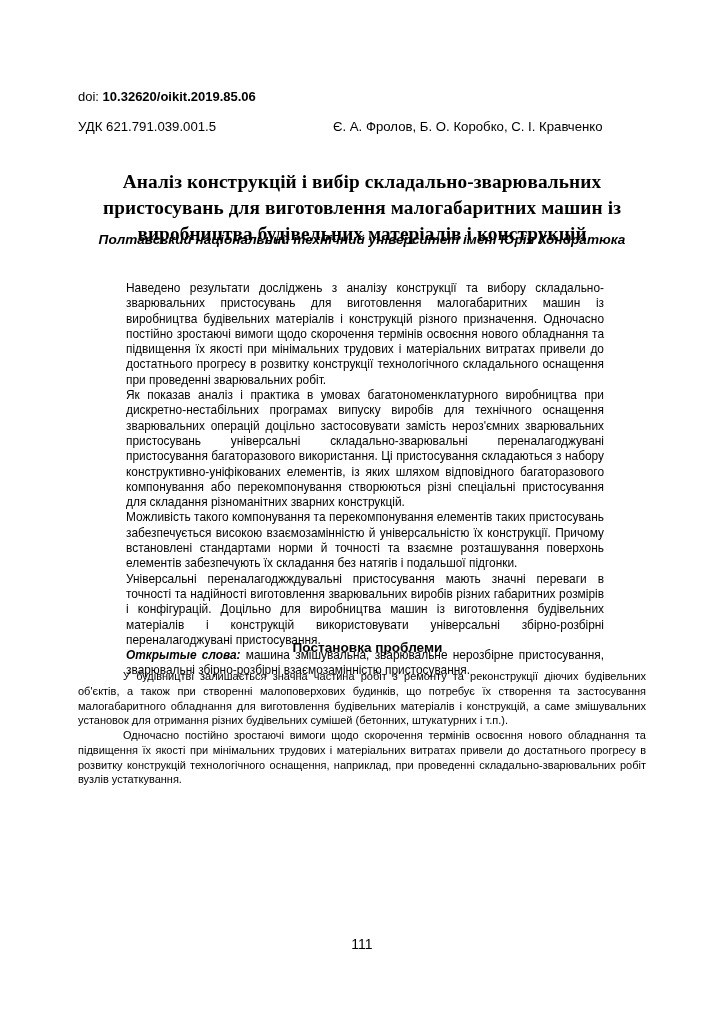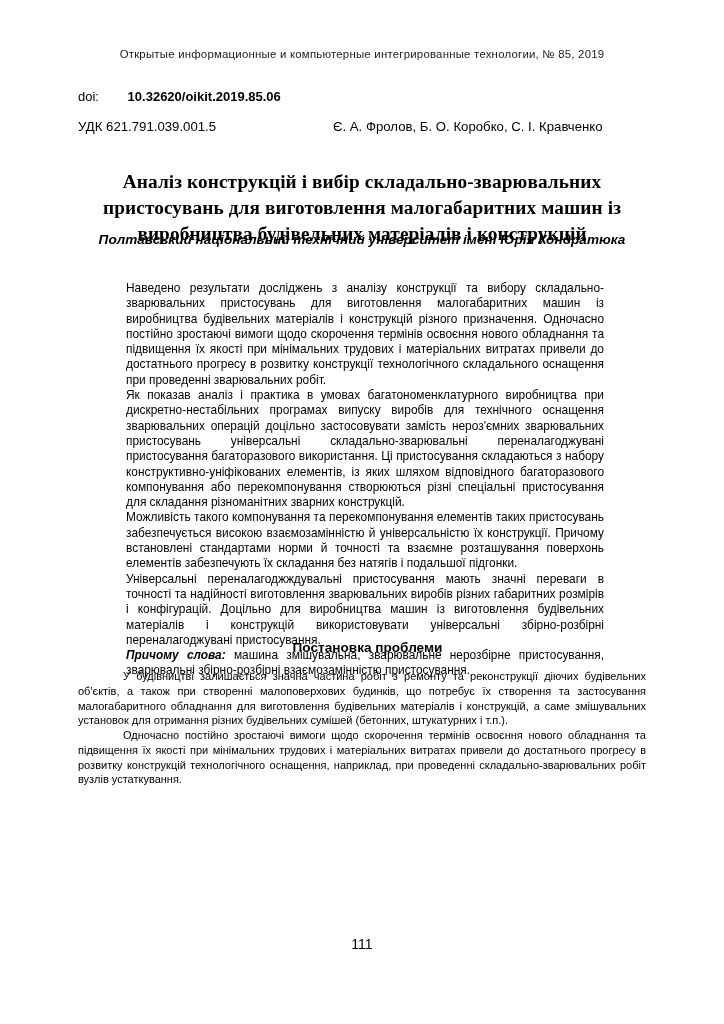--- a/index.html
+++ b/index.html
@@ -36,21 +36,21 @@
 
   
   .doi-line {
     position: absolute;
     top: 89px;
     left: 78px;
     font-size: 13px;
     color: #000;
   }
   .doi-label { font-weight: 400; }
-  .doi-value { font-weight: bold; margin-left: 25px; }
+  .doi-value { font-weight: bold; }
 
   
   .udc-row {
     position: absolute;
     top: 119px;
     left: 78px;
     right: 78px;
     display: flex;
     font-size: 13.2px;
   }
@@ -138,42 +138,41 @@
     right: 0;
     text-align: center;
     font-size: 14px;
   }
 </style>
 </head>
 <body>
 
 <div class="page">
 
-  <div class="running-header">Открытые информационные и компьютерные интегрированные технологии, № 85, 2019</div>
 
   <div class="doi-line">
     <span class="doi-label">doi:</span>
     <span class="doi-value">10.32620/oikit.2019.85.06</span>
   </div>
 
   <div class="udc-row">
     <div class="udc-code">УДК 621.791.039.001.5</div>
     <div class="authors">Є. А. Фролов, Б. О. Коробко, С. І. Кравченко</div>
   </div>
 
   <h1 class="title">Аналіз конструкцій і вибір складально-зварювальних пристосувань для виготовлення малогабаритних машин із виробництва будівельних матеріалів і конструкцій</h1>
 
   <div class="affiliation">Полтавський національний технічний університет імені Юрія Кондратюка</div>
 
   <div class="abstract">
     <p>Наведено результати досліджень з аналізу конструкції та вибору складально-зварювальних пристосувань для виготовлення малогабаритних машин із виробництва будівельних матеріалів і конструкцій різного призначення. Одночасно постійно зростаючі вимоги щодо скорочення термінів освоєння нового обладнання та підвищення їх якості при мінімальних трудових і матеріальних витратах привели до достатнього прогресу в розвитку конструкції технологічного складального оснащення при проведенні зварювальних робіт.</p>
     <p>Як показав аналіз і практика в умовах багатономенклатурного виробництва при дискретно-нестабільних програмах випуску виробів для технічного оснащення зварювальних операцій доцільно застосовувати замість нероз'ємних зварювальних пристосувань універсальні складально-зварювальні переналагоджувані пристосування багаторазового використання. Ці пристосування складаються з набору конструктивно-уніфікованих елементів, із яких шляхом відповідного багаторазового компонування або перекомпонування створюються різні спеціальні пристосування для складання різноманітних зварних конструкцій.</p>
     <p>Можливість такого компонування та перекомпонування елементів таких пристосувань забезпечується високою взаємозамінністю й універсальністю їх конструкції. Причому встановлені стандартами норми й точності та взаємне розташування поверхонь елементів забезпечують їх складання без натягів і подальшої підгонки.</p>
     <p>Універсальні переналагоджждувальні пристосування мають значні переваги в точності та надійності виготовлення зварювальних виробів різних габаритних розмірів і конфігурацій. Доцільно для виробництва машин із виготовлення будівельних матеріалів і конструкцій використовувати універсальні збірно-розбірні переналагоджувані пристосування.</p>
-    <p><span class="kw-label">Причому слова:</span> <span>машина змішувальна, зварювальне нерозбірне пристосування, зварювальні збірно-розбірні взаємозамінністю пристосування.</span></p>
+    <p><span class="kw-label">Открытые слова:</span> <span>машина змішувальна, зварювальне нерозбірне пристосування, зварювальні збірно-розбірні взаємозамінністю пристосування.</span></p>
   </div>
 
   <div class="section-heading">Постановка проблеми</div>
 
   <div class="body-text">
     <p>У будівництві залишається значна частина робіт з ремонту та реконструкції діючих будівельних об'єктів, а також при створенні малоповерхових будинків, що потребує їх створення та застосування малогабаритного обладнання для виготовлення будівельних матеріалів і конструкцій, а саме змішувальних установок для отримання різних будівельних сумішей (бетонних, штукатурних і т.п.).</p>
     <p>Одночасно постійно зростаючі вимоги щодо скорочення термінів освоєння нового обладнання та підвищення їх якості при мінімальних трудових і матеріальних витратах привели до достатнього прогресу в розвитку конструкцій технологічного оснащення, наприклад, при проведенні складально-зварювальних робіт вузлів устаткування.</p>
   </div>
 
   <div class="folio">111</div>

